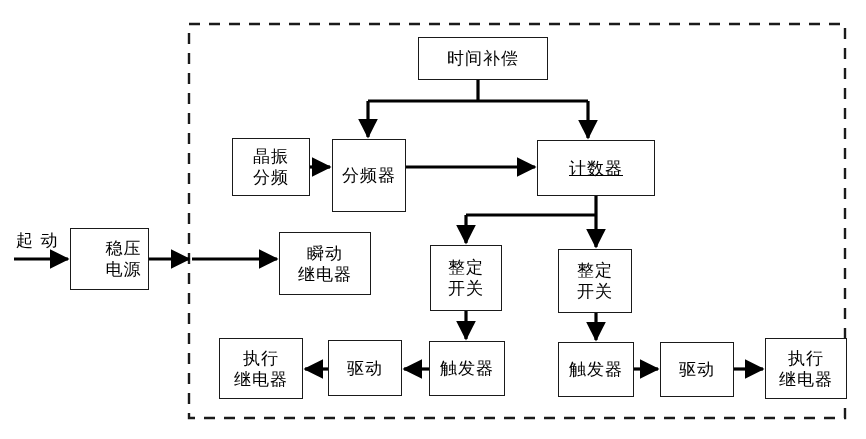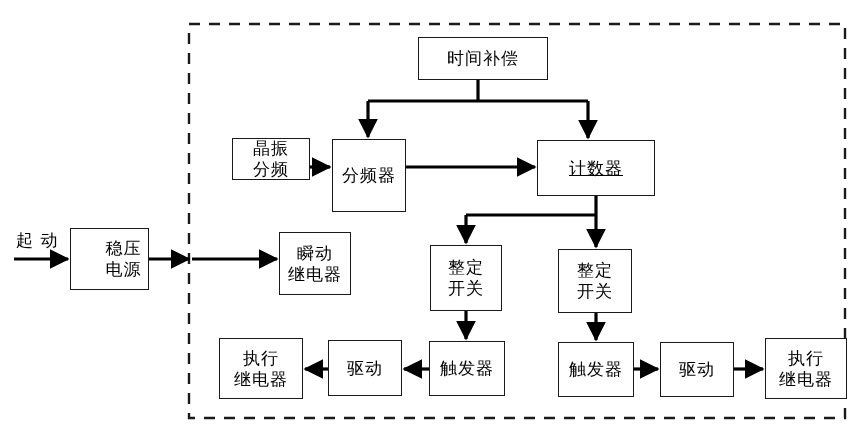--- a/index.html
+++ b/index.html
@@ -99,30 +99,30 @@
   <div class="free-label" style="left:16px; top:230px; width:42px;">
     <span class="ln">起</span>
     <span class="ln">动</span>
   </div>
 
   <div class="node" style="left: 70px; top: 228px; width: 79px; height: 62px; padding-left: 28px;">
     <span class="ln">稳压</span>
     <span class="ln">电源</span>
   </div>
 
-  <div class="node" style="left: 279px; top: 232px; width: 72px; height: 63px; align-items: center;">
+  <div class="node" style="left: 279px; top: 232px; width: 92px; height: 63px; align-items: center;">
     <span class="ln">瞬动</span>
     <span class="ln">继电器</span>
   </div>
 
   <div class="node" style="left: 418px; top: 37px; width: 130px; height: 43px; align-items: center;">
     <span class="ln">时间补偿</span>
   </div>
 
-  <div class="node" style="left: 232px; top: 138px; width: 78px; height: 42px;">
+  <div class="node" style="left: 232px; top: 138px; width: 78px; height: 58px;">
     <span class="ln">晶振</span>
     <span class="ln">分频</span>
   </div>
 
   <div class="node" style="left: 332px; top: 139px; width: 74px; height: 73px;">
     <span class="ln">分频器</span>
   </div>
 
   <div class="node" style="left: 537px; top: 140px; width: 118px; height: 56px; text-decoration: underline;">
     <span class="ln">计数器</span>

